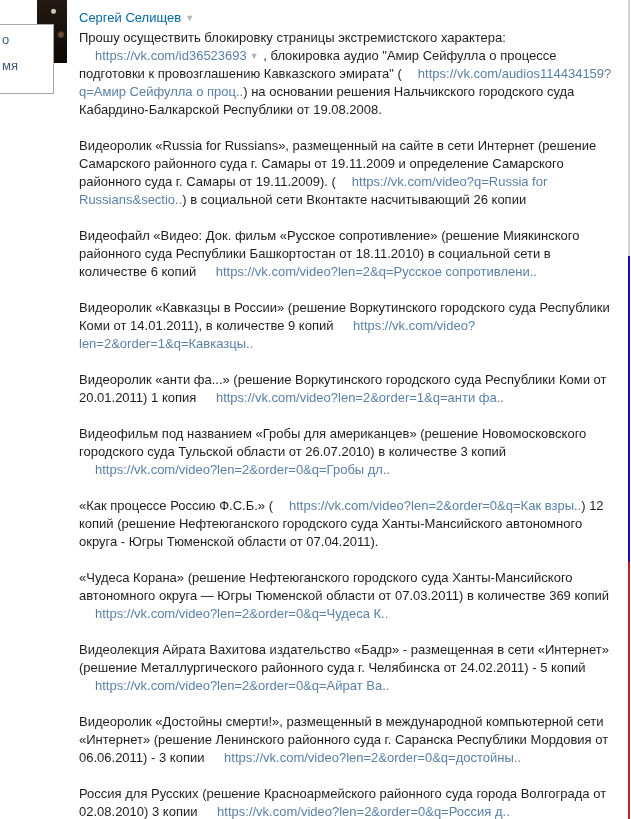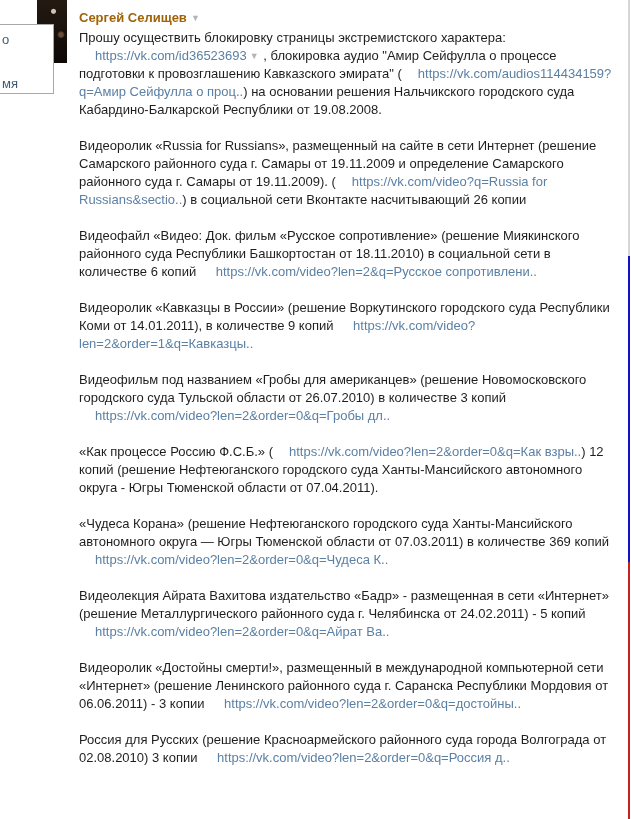--- a/index.html
+++ b/index.html
@@ -23,25 +23,25 @@
   .popup{
     position:absolute;left:-41px;top:24px;width:95px;height:70px;
     background:#ffffff;border:1px solid #a8a8a8;box-sizing:border-box;
     z-index:5;
   }
   .popup-item{
     position:absolute;left:42px;color:#3e5c77;font-size:13px;line-height:14px;
     white-space:nowrap;cursor:pointer;
   }
   .popup-item:nth-child(1){top:8px;}
-  .popup-item:nth-child(2){top:52px;}
+  .popup-item:nth-child(2){top:34px;}
   
   .main{position:absolute;left:79px;top:8px;width:543px;}
   .author{
-    color:#a16207;font-weight:bold;font-size:13px;line-height:16px;
+    color:#0369a1;font-weight:normal;font-size:13px;line-height:16px;
     display:inline;cursor:pointer;
   }
   .author-arrow{
     display:inline-block;font-size:9px;color:#aeb6be;margin-left:4px;
     vertical-align:1px;cursor:pointer;
   }
   .post-body{margin-top:3px;}
   .para{
     margin:0 0 18px 0;font-size:13px;line-height:18px;color:#1e1e1e;
     word-wrap:break-word;
@@ -68,20 +68,21 @@
 
 <div class="avatar"></div>
 
 <div class="main">
   <span class="author">Сергей Селищев</span><span class="author-arrow">▼</span>
   <div class="post-body">
       <p class="para"><span>Прошу осуществить блокировку страницы экстремистского характера: </span><a class="lnk" href="#">https://vk.com/id36523693</a><span class="arr">▼</span><span> , блокировка аудио "Амир Сейфулла о процессе подготовки к провозглашению Кавказского эмирата" (</span><a class="lnk" href="#">https://vk.com/audios114434159?q=Амир Сейфулла о проц..</a><span>) на основании решения Нальчикского городского суда Кабардино-Балкарской Республики от 19.08.2008.</span></p>
       <p class="para"><span>Видеоролик «Russia for Russians», размещенный на сайте в сети Интернет (решение Самарского районного суда г. Самары от 19.11.2009 и определение Самарского районного суда г. Самары от 19.11.2009). (</span><a class="lnk" href="#">https://vk.com/video?q=Russia for Russians&amp;sectio..</a><span>) в социальной сети Вконтакте насчитывающий 26 копии</span></p>
       <p class="para"><span>Видеофайл «Видео: Док. фильм «Русское сопротивление» (решение Миякинского районного суда Республики Башкортостан от 18.11.2010) в социальной сети в количестве 6 копий </span><a class="lnk" href="#">https://vk.com/video?len=2&amp;q=Русское сопротивлени..</a></p>
       <p class="para"><span>Видеоролик «Кавказцы в России» (решение Воркутинского городского суда Республики Коми от 14.01.2011), в количестве 9 копий </span><a class="lnk" href="#">https://vk.com/video?len=2&amp;order=1&amp;q=Кавказцы..</a></p>
+      <p class="para"><span>Видеоролик «анти фа...» (решение Воркутинского городского суда Республики Коми от 20.01.2011) 1 копия </span><a class="lnk" href="#">https://vk.com/video?len=2&amp;order=1&amp;q=анти фа..</a></p>
       <p class="para"><span>Видеофильм под названием «Гробы для американцев» (решение Новомосковского городского суда Тульской области от 26.07.2010) в количестве 3 копий </span><a class="lnk" href="#">https://vk.com/video?len=2&amp;order=0&amp;q=Гробы дл..</a></p>
       <p class="para"><span>«Как процессе Россию Ф.С.Б.» (</span><a class="lnk" href="#">https://vk.com/video?len=2&amp;order=0&amp;q=Как взры..</a><span>) 12 копий (решение Нефтеюганского городского суда Ханты-Мансийского автономного округа - Югры Тюменской области от 07.04.2011).</span></p>
       <p class="para"><span>«Чудеса Корана» (решение Нефтеюганского городского суда Ханты-Мансийского автономного округа — Югры Тюменской области от 07.03.2011) в количестве 369 копий </span><a class="lnk" href="#">https://vk.com/video?len=2&amp;order=0&amp;q=Чудеса К..</a></p>
       <p class="para"><span>Видеолекция Айрата Вахитова издательство «Бадр» - размещенная в сети «Интернет» (решение Металлургического районного суда г. Челябинска от 24.02.2011) - 5 копий </span><a class="lnk" href="#">https://vk.com/video?len=2&amp;order=0&amp;q=Айрат Ва..</a></p>
       <p class="para"><span>Видеоролик «Достойны смерти!», размещенный в международной компьютерной сети «Интернет» (решение Ленинского районного суда г. Саранска Республики Мордовия от 06.06.2011) - 3 копии </span><a class="lnk" href="#">https://vk.com/video?len=2&amp;order=0&amp;q=достойны..</a></p>
       <p class="para"><span>Россия для Русских (решение Красноармейского районного суда города Волгограда от 02.08.2010) 3 копии </span><a class="lnk" href="#">https://vk.com/video?len=2&amp;order=0&amp;q=Россия д..</a></p>
     </div>
 </div>
 
 <div class="edge edge-gray" style="background: rgb(214, 214, 214);"></div>

